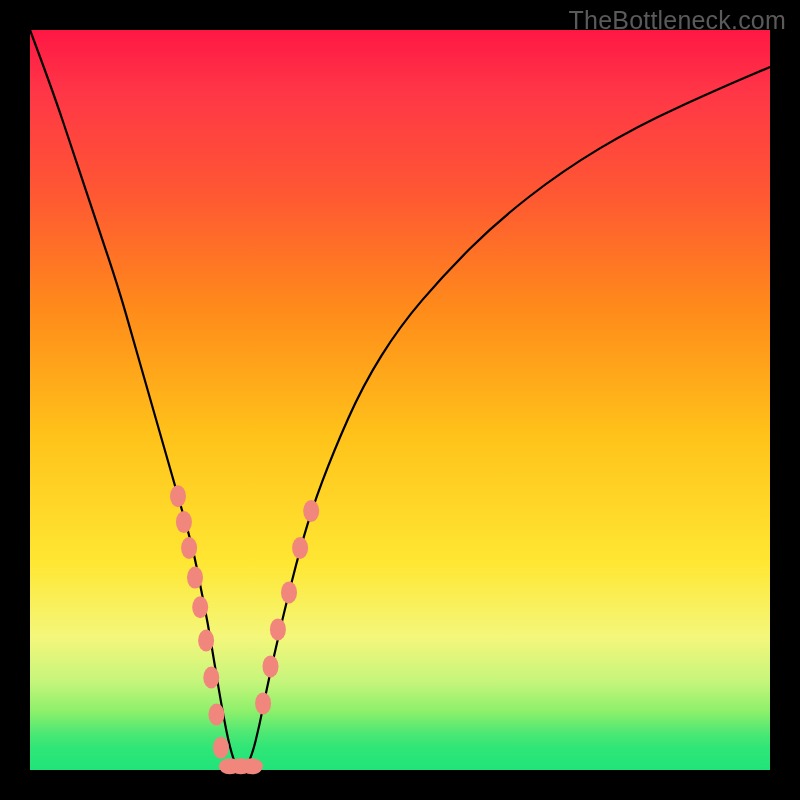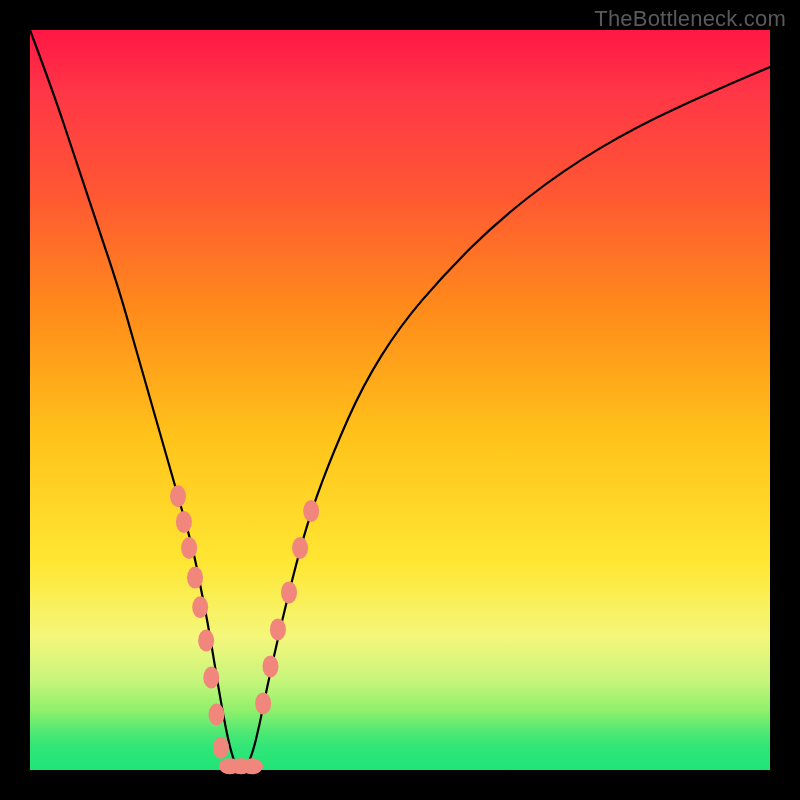--- a/index.html
+++ b/index.html
@@ -39,21 +39,21 @@
       #4de874 95%,
       #2fe677 97%,
       #20e47a 100%
     );
   }
   .watermark {
     position: absolute;
     top: 6px;
     right: 14px;
     color: #5a5a5a;
-    font-size: 22px;
+    font-size: 25px;
     font-weight: 400;
     letter-spacing: 0.2px;
     user-select: none;
     text-align: right;
   }
   svg.curve {
     position: absolute;
     left: 0; top: 0;
     width: 740px;
     height: 740px;

